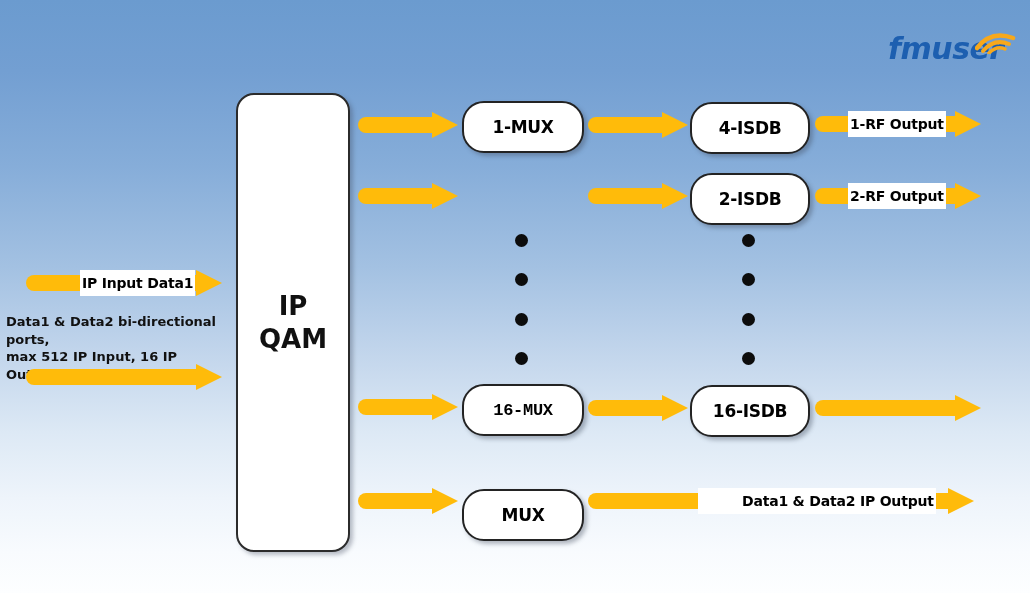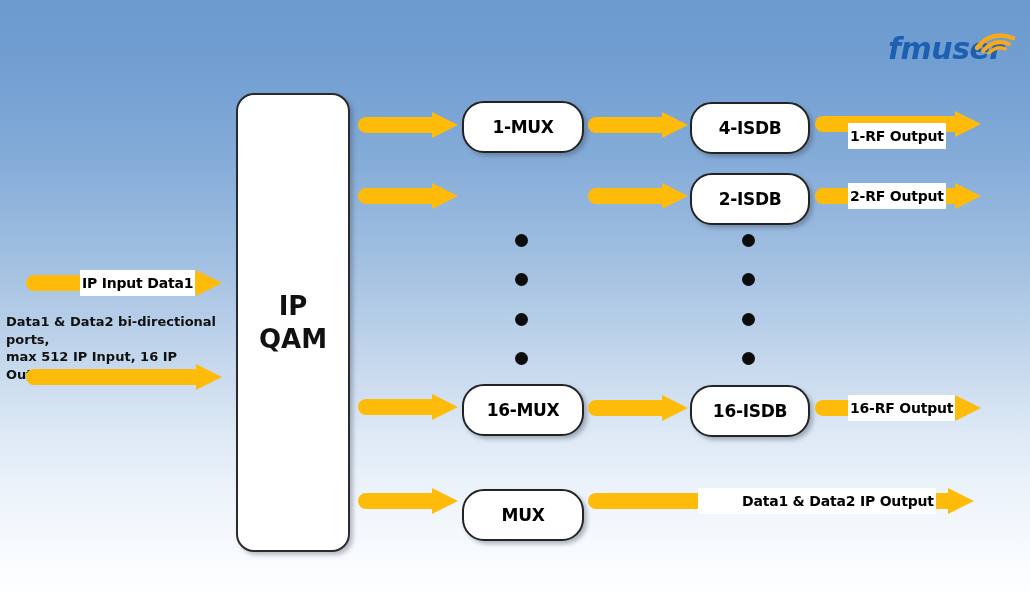--- a/index.html
+++ b/index.html
@@ -197,21 +197,21 @@
   </div>
   <div class="node" style="left:462px; top:101px; width:118px; height:48px;">1-MUX</div>
   <div class="arrow" style="left:588px; top:112px; width:100px;">
     <div class="shaft" style="width:74px;"></div>
     <div class="head" style="left:74px;"></div>
   </div>
   <div class="node" style="left:690px; top:102px; width:116px; height:48px;">4-ISDB</div>
   <div class="arrow" style="left:815px; top:111px; width:166px;">
     <div class="shaft" style="width:140px;"></div>
     <div class="head" style="left:140px;"></div>
-    <div class="arrow-label" style="left:33px;margin-top:12px;">1-RF Output</div>
+    <div class="arrow-label" style="left:33px;">1-RF Output</div>
   </div>
 
   <div class="arrow" style="left:358px; top:183px; width:100px;">
     <div class="shaft" style="width:74px;"></div>
     <div class="head" style="left:74px;"></div>
   </div>
   <div class="arrow" style="left:588px; top:183px; width:100px;">
     <div class="shaft" style="width:74px;"></div>
     <div class="head" style="left:74px;"></div>
   </div>
@@ -232,30 +232,29 @@
     <div class="dot" style="left:742px; top:234px;"></div>
     <div class="dot" style="left:742px; top:273px;"></div>
     <div class="dot" style="left:742px; top:313px;"></div>
     <div class="dot" style="left:742px; top:352px;"></div>
   </div>
 
   <div class="arrow" style="left:358px; top:394px; width:100px;">
     <div class="shaft" style="width:74px;"></div>
     <div class="head" style="left:74px;"></div>
   </div>
-  <div class="node" style="left:462px; top:384px; width:118px; height:48px;">16-MUX</div>
+  <div class="node" style="left:462px; top:384px; width:118px; height:48px;font-family:Liberation Mono, monospace;">16-MUX</div>
   <div class="arrow" style="left:588px; top:395px; width:100px;">
     <div class="shaft" style="width:74px;"></div>
     <div class="head" style="left:74px;"></div>
   </div>
   <div class="node" style="left:690px; top:385px; width:116px; height:48px;">16-ISDB</div>
   <div class="arrow" style="left:815px; top:395px; width:166px;">
     <div class="shaft" style="width:140px;"></div>
     <div class="head" style="left:140px;"></div>
-    <div class="arrow-label" style="left:33px;">16-RF Output</div>
   </div>
 
   <div class="arrow" style="left:358px; top:488px; width:100px;">
     <div class="shaft" style="width:74px;"></div>
     <div class="head" style="left:74px;"></div>
   </div>
   <div class="node" style="left:462px; top:489px; width:118px; height:48px;">MUX</div>
   <div class="arrow" style="left:588px; top:488px; width:386px;">
     <div class="shaft" style="width:360px;"></div>
     <div class="head" style="left:360px;"></div>

